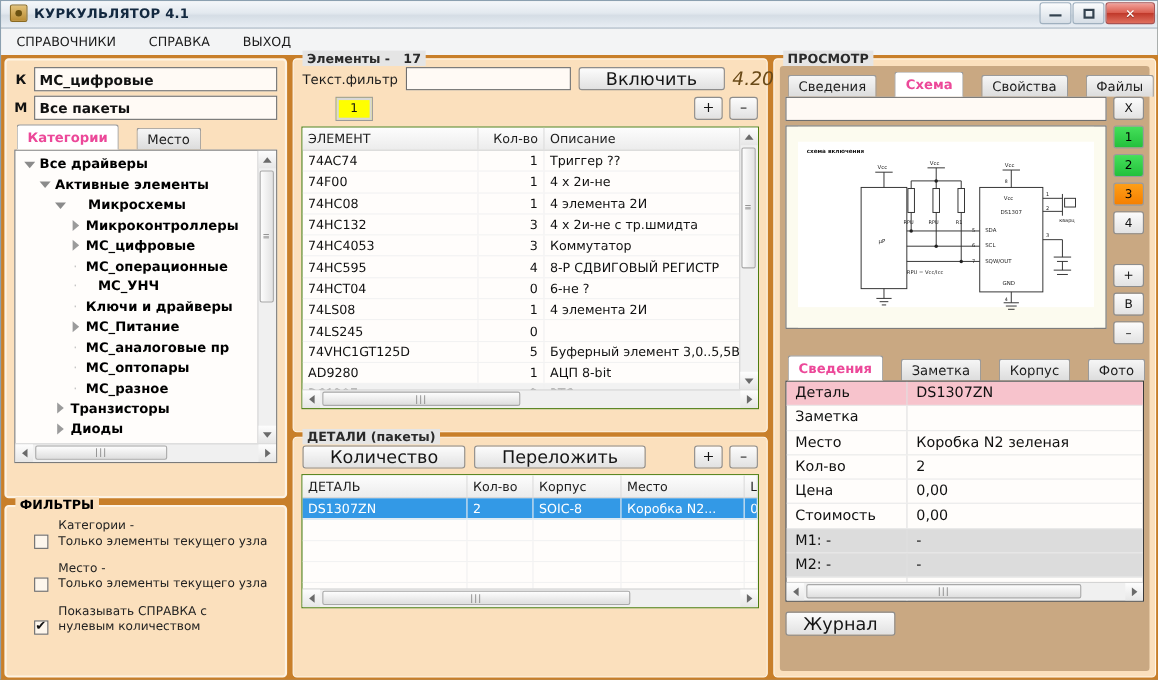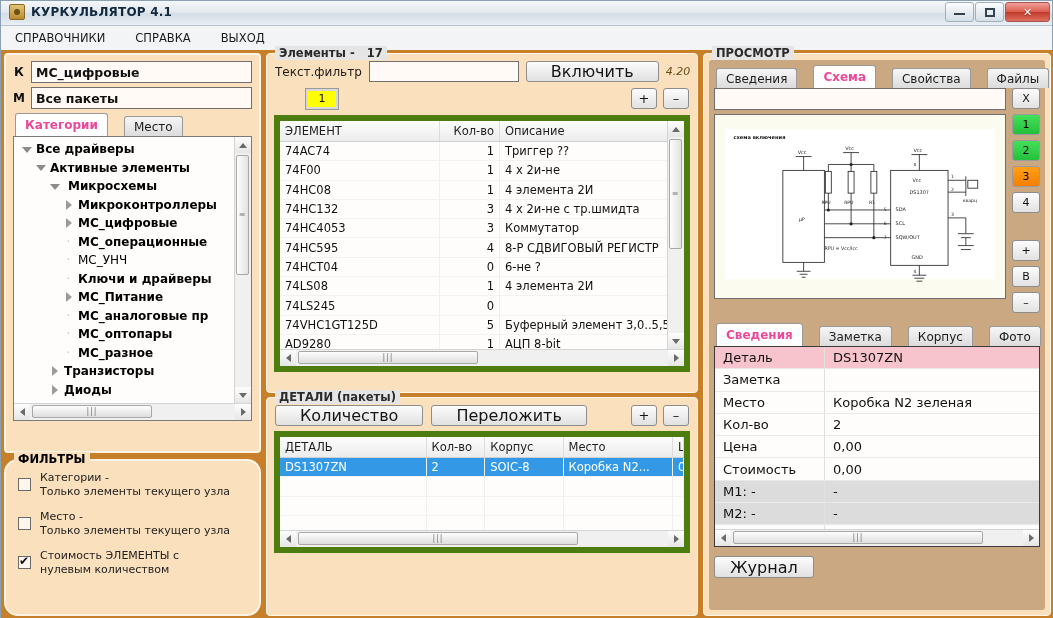--- a/index.html
+++ b/index.html
@@ -92,41 +92,41 @@
   .thumb-v{position:absolute;left:1px;width:13px;border:1px solid #a8a8a8;border-radius:2px;
        background:linear-gradient(to right,#fdfdfd,#e2e2e2);box-sizing:border-box;
        display:flex;align-items:center;justify-content:center;}
   .thumb-h{position:absolute;top:1px;height:13px;border:1px solid #a8a8a8;border-radius:2px;
        background:linear-gradient(to bottom,#fdfdfd,#dedede);box-sizing:border-box;
        display:flex;align-items:center;justify-content:center;}
   .grip{font-size:8px;color:#7a7a7a;letter-spacing:1px;line-height:1;}
 
   
   .filters{margin-top:2px;flex:1;padding:10px 10px 6px 12px;}
-  .frow{display:flex;align-items:flex-start;gap:9px;margin-bottom:11px;}
+  .frow{display:flex;align-items:flex-end;gap:9px;margin-bottom:11px;margin-left:13px;}
   .cb{width:13px;height:13px;border:1px solid #6a6a6a;background:#fdf6ec;box-sizing:border-box;
       margin-top:7px;flex:0 0 13px;position:relative;}
   .cb.checked:after{content:"✔";position:absolute;left:0px;top:-3px;font-size:12px;color:#111;}
   .ftext{font-size:11px;color:#222;line-height:14px;}
 
   
   .mid-head{padding:7px 8px 6px 8px;}
   .mh-row{display:flex;align-items:center;gap:7px;}
   .mh-lbl{font-size:12px;color:#1b1b1b;}
   .input-filter{width:150px;height:21px;background:#fffaf5;border:1px solid #6f6f6f;box-sizing:border-box;}
   .btn{height:21px;padding:0 24px;font-size:16px;color:#151515;border:1px solid #8d8d8d;
        border-radius:3px;background:linear-gradient(to bottom,#fcfcfc,#e1e1e1);
        display:inline-flex;align-items:center;justify-content:center;box-sizing:border-box;cursor:default;}
-  .ver{margin-left:auto;font-size:11px;font-style:italic;color:#6a4a18;}
+  .ver{margin-left:auto;font-size:17px;font-style:italic;color:#6a4a18;}
   .badge1{width:32px;height:20px;background:#ffff00;border:2px solid #d8d8d8;box-sizing:border-box;
        display:flex;align-items:center;justify-content:center;font-size:11px;color:#111;
        box-shadow:0 0 0 1px #9a9a9a;}
   .pm{width:26px;height:21px;padding:0;font-size:13px;}
 
-  .grid{background:#fffdfb;border:6px solid #4d7c0f;box-sizing:border-box;position:relative;overflow:hidden;}
+  .grid{background:#fffdfb;border:1px solid #4d7c0f;box-sizing:border-box;position:relative;overflow:hidden;}
   .ghead{display:flex;height:20px;background:linear-gradient(to bottom,#fdfdfd,#ececec);
        border-bottom:1px solid #cfcfcf;font-size:11.5px;color:#1d1d1d;}
   .ghead div{padding:2px 5px;box-sizing:border-box;border-right:1px solid #dcdcdc;
        display:flex;align-items:center;overflow:hidden;white-space:nowrap;}
   .grow{display:flex;height:18.3px;font-size:11.5px;color:#111;border-bottom:1px solid #f2f2f2;}
   .grow div{padding:1px 5px;box-sizing:border-box;display:flex;align-items:center;
        overflow:hidden;white-space:nowrap;border-right:1px solid #f0f0f0;}
   .grow.alt{background:#f2f2f2;}
   .grow.sel{background:#3399e6;color:#fff;}
   .c-name{width:160px;}
@@ -217,41 +217,41 @@
               <div class="tnode" style="padding-left: 14px;">
                 <span class="tw">
                   <span class="arrow-open"></span>
                 </span>
                 <span style="font-weight: bold; margin-left: 3px;">Активные элементы</span>
               </div>
               <div class="tnode" style="padding-left: 28px;">
                 <span class="tw">
                   <span class="arrow-open"></span>
                 </span>
-                <span style="font-weight: bold; margin-left: 7px;">Микросхемы</span>
+                <span style="font-weight: bold; margin-left: 19px;">Микросхемы</span>
               </div>
               <div class="tnode" style="padding-left: 42px;">
                 <span class="tw">
                   <span class="arrow-closed"></span>
                 </span>
                 <span style="font-weight: bold; margin-left: 3px;">Микроконтроллеры</span>
               </div>
               <div class="tnode" style="padding-left: 42px;">
                 <span class="tw">
                   <span class="arrow-closed"></span>
                 </span>
                 <span style="font-weight: bold; margin-left: 3px;">МС_цифровые</span>
               </div>
               <div class="tnode" style="padding-left: 42px;">
                 <span class="tw" style="color: rgb(198, 198, 198);">·</span>
                 <span style="font-weight: bold; margin-left: 3px;">МС_операционные</span>
               </div>
               <div class="tnode" style="padding-left: 42px;">
                 <span class="tw" style="color: rgb(198, 198, 198);">·</span>
-                <span style="font-weight: normal; margin-left: 3px;">МС_УНЧ</span>
+                <span style="font-weight: bold; margin-left: 14px;">МС_УНЧ</span>
               </div>
               <div class="tnode" style="padding-left: 42px;">
                 <span class="tw" style="color: rgb(198, 198, 198);">·</span>
                 <span style="font-weight: bold; margin-left: 3px;">Ключи и драйверы</span>
               </div>
               <div class="tnode" style="padding-left: 42px;">
                 <span class="tw">
                   <span class="arrow-closed"></span>
                 </span>
                 <span style="font-weight: bold; margin-left: 3px;">МС_Питание</span>
@@ -303,41 +303,41 @@
             <div class="sb-arrow" style="float:right;">
                 <span class="tri-r"></span>
               </div>
             <div class="thumb-h" style="left:18px;width:120px;">
                 <span class="grip">|||</span>
               </div>
           </div>
         </div>
       </div>
 
-      <div class="leftcard filters" style="position:relative;border-radius:14px;">
+      <div class="leftcard filters" style="position:relative;">
         <div class="legend" style="position:absolute;top:-9px;left:8px;background:#fbe0bd;padding:0 4px;font-size:11.5px;font-weight:bold;">ФИЛЬТРЫ</div>
         <div id="filters-host">
             <div class="frow">
               <div class="cb"></div>
               <div class="ftext">
                 <div>Категории -</div>
                 <div>Только элементы текущего узла</div>
               </div>
             </div>
             <div class="frow">
               <div class="cb"></div>
               <div class="ftext">
                 <div>Место -</div>
                 <div>Только элементы текущего узла</div>
               </div>
             </div>
             <div class="frow">
               <div class="cb checked"></div>
               <div class="ftext">
-                <div>Стоимость ЭЛЕМЕНТЫ с</div>
+                <div>Показывать СПРАВКА с</div>
                 <div>нулевым количеством</div>
               </div>
             </div>
           </div>
       </div>
     </div>
 
     <div class="col-mid">
 
       <div class="gbox" style="height:340px;">

